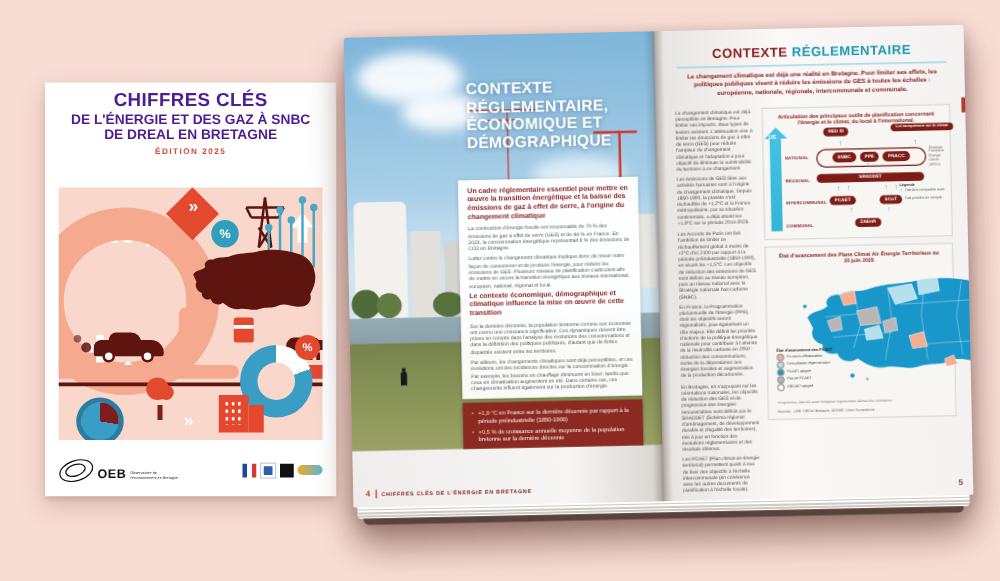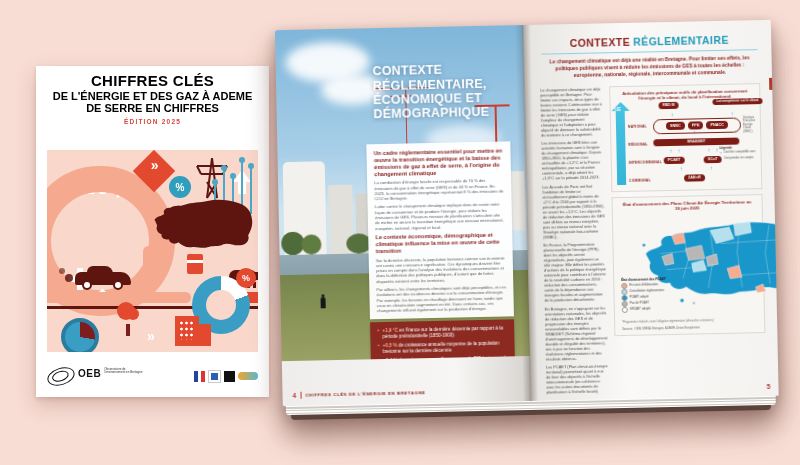--- a/index.html
+++ b/index.html
@@ -8,21 +8,21 @@
     background:#f8ddd4;
     font-family:"Liberation Sans", sans-serif;
     -webkit-font-smoothing:antialiased;
   }
   
   .cover{
     position:absolute;left:36px;top:66px;width:233px;height:331px;
     background:#ffffff;box-shadow:0 8px 18px rgba(120,60,50,.25), 0 2px 4px rgba(120,60,50,.18);
   }
   .cover-series{margin-top:17px;text-align:center;color:#1b93b1;font-weight:bold;font-size:9px;letter-spacing:.2px;}
-  .cover-title{margin-top:7px;text-align:center;color:#000000;font-weight:800;line-height:1.12;}
+  .cover-title{margin-top:7px;text-align:center;color:#4c1d95;font-weight:800;line-height:1.12;}
   .cover-title .t1{font-size:15px;letter-spacing:.3px;}
   .cover-title .t2{font-size:11px;}
   .cover-edition{margin-top:4px;text-align:center;color:#d6473b;font-weight:800;font-size:6.5px;letter-spacing:1.2px;}
   .illus{position:absolute;left:11px;right:11px;top:84px;height:202px;background:#f9d7cb;overflow:hidden;}
   .donut-salmon{position:absolute;left:-22px;top:16px;width:98px;height:98px;border-radius:50%;border:26px solid #f5a98f;}
   .plus-w{position:absolute;left:22px;top:118px;width:22px;height:22px;}
   .plus-w:before,.plus-w:after{content:"";position:absolute;background:#fff;}
   .plus-w:before{left:8px;top:0;width:6px;height:22px;}
   .plus-w:after{left:0;top:8px;width:22px;height:6px;}
   .sparkle{position:absolute;left:52px;top:140px;width:7px;height:7px;background:#fff;transform:rotate(45deg);}
@@ -61,21 +61,21 @@
     background:conic-gradient(#7e1d1d 0 100deg,#3a9ec4 100deg 360deg);border:4px solid #2a7da0;}
   .tree{position:absolute;left:68px;top:152px;width:26px;height:34px;}
   .tree .c{position:absolute;border-radius:50%;background:#e2492f;}
   .tree .tr{position:absolute;left:11px;bottom:0;width:4px;height:12px;background:#7e1d1d;}
   .chev-w{position:absolute;left:100px;top:178px;color:#fff;font-weight:800;font-size:14px;letter-spacing:-2px;}
   .bldg{position:absolute;left:128px;top:166px;width:24px;height:30px;background:#e2492f;}
   .bldg:before{content:"";position:absolute;right:-12px;top:8px;width:12px;height:22px;background:#e2492f;}
   .bldg .win{position:absolute;left:4px;top:4px;width:14px;height:20px;
     background-image:radial-gradient(#fff 1px, transparent 1.4px);background-size:5px 6px;}
   .cover-logos{position:absolute;left:11px;right:11px;bottom:8px;height:26px;display:flex;align-items:center;justify-content:space-between;}
-  .oeb{display:flex;align-items:flex-start;gap:3px;}
+  .oeb{display:flex;align-items:flex-end;gap:3px;}
   .oeb .swirl{width:26px;height:15px;border:1.6px solid #111;border-radius:50%;transform:rotate(-18deg);position:relative;}
   .oeb .swirl:after{content:"";position:absolute;left:4px;top:2px;width:15px;height:8px;border:1.2px solid #111;border-radius:50%;}
   .oeb .abbr{font-weight:800;font-size:10px;color:#111;letter-spacing:.5px;}
   .oeb .nm{font-size:3px;color:#333;line-height:1.2;width:42px;}
   .plogos{display:flex;gap:3px;align-items:center;}
   .plogo{width:11px;height:11px;background:#e9e7e4;position:relative;}
   .plogo.fr{background:linear-gradient(to right,#24459c 33%,#fff 33% 66%,#d33 66%);}
   .plogo.bl{background:#fff;border:1px solid #ccc;}
   .plogo.bl:after{content:"";position:absolute;left:2px;top:2px;right:2px;bottom:2px;background:#2b5fb0;}
   .plogo.bk{background:#111;}
@@ -163,22 +163,22 @@
   .msrc{position:absolute;left:7px;bottom:4px;font-size:2.8px;color:#666;}
   .rp-pageno{position:absolute;right:8px;bottom:6px;color:#b03a2e;font-weight:800;font-size:6.5px;}
   .rp-tab{position:absolute;right:0;top:58px;width:3px;height:12px;background:#b03a2e;}
 </style>
 </head>
 <body>
 
 <div class="cover">
   <div class="cover-title">
     <div class="t1">CHIFFRES CLÉS</div>
-    <div class="t2">DE L'ÉNERGIE ET DES GAZ À ADEME</div>
-    <div class="t2">DE SERRE EN CHIFFRES</div>
+    <div class="t2">DE L'ÉNERGIE ET DES GAZ À SNBC</div>
+    <div class="t2">DE DREAL EN BRETAGNE</div>
   </div>
   <div class="cover-edition">ÉDITION 2025</div>
 
   <div class="illus">
     <div class="dash-arrow"></div>
     <div class="donut-salmon"></div>
     <div class="plus-w"></div>
     <div class="sparkle"></div>
     <div class="diamond">
         <span>»</span>

